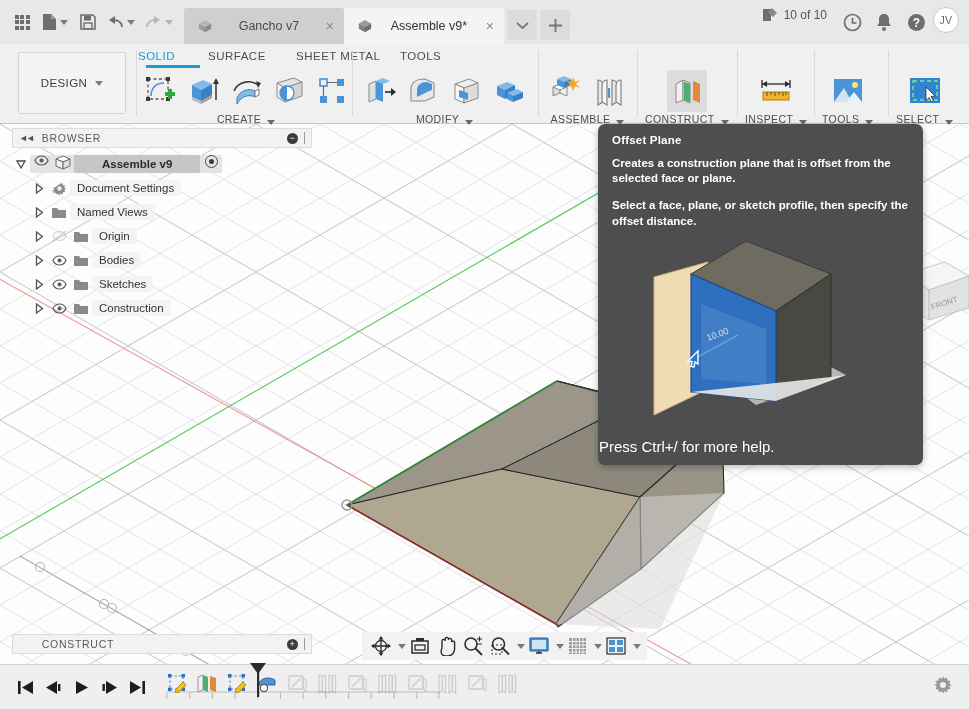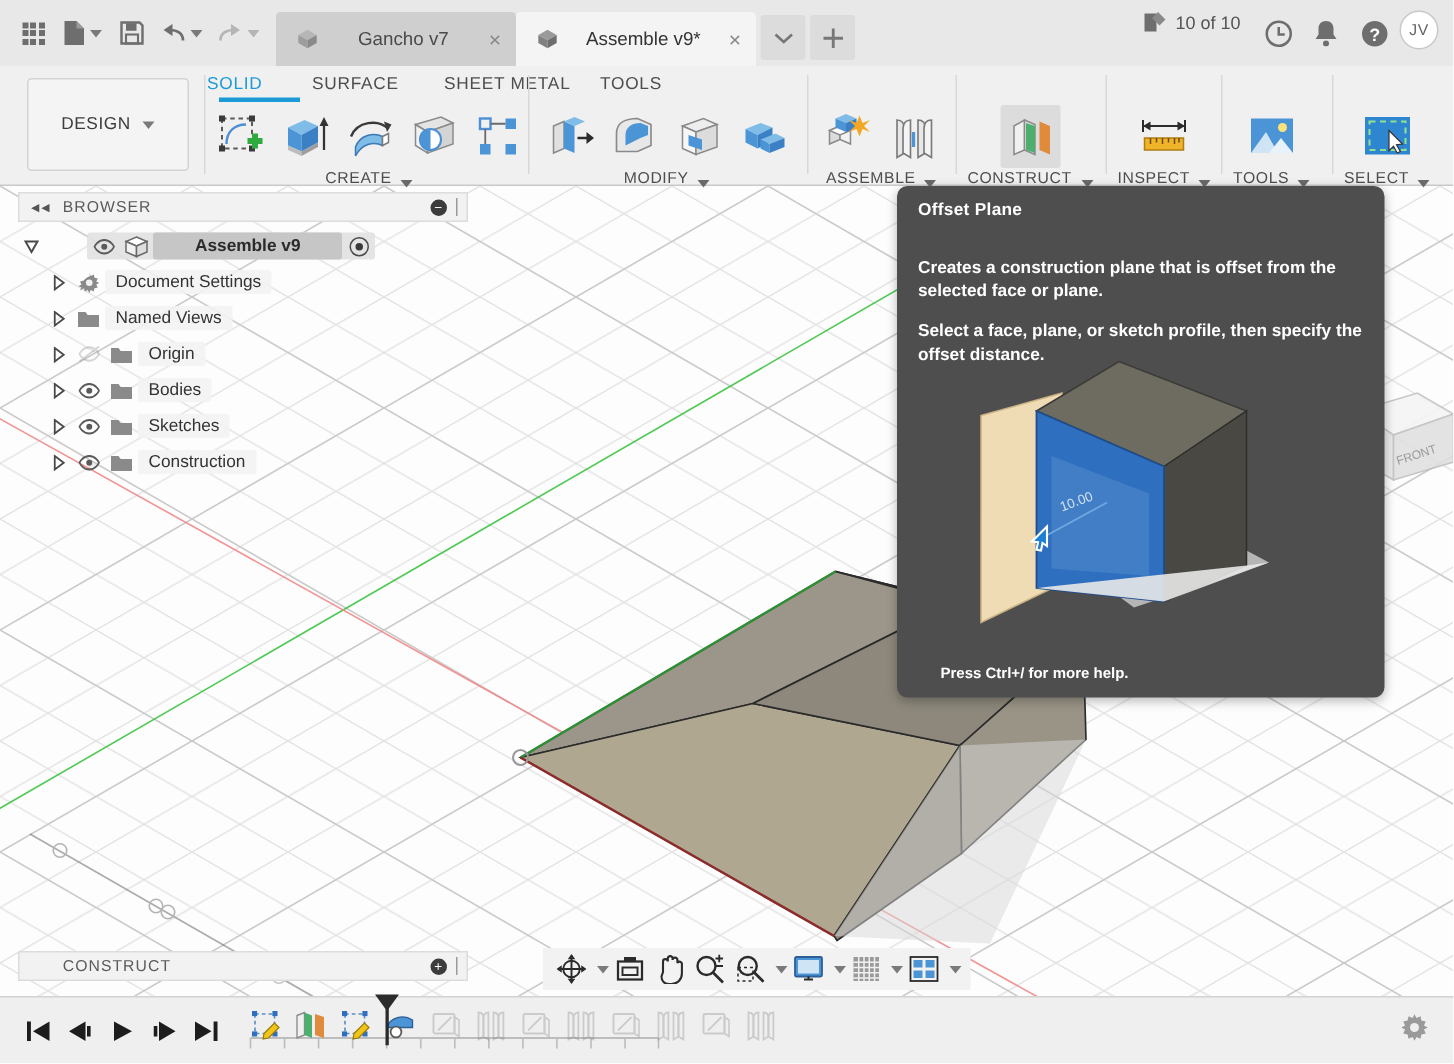--- a/index.html
+++ b/index.html
@@ -93,34 +93,34 @@
   .panel-head .gripper { width: 1px; height: 12px; background: #9a9a9a; margin-left: 6px; }
 
   .tree { margin-top: 4px; }
   .trow { display: flex; align-items: center; height: 24px; font-size: 11.5px; color: #333; }
   .trow .arrow { width: 18px; display: flex; justify-content: center; color: #555; font-size: 9px; }
   .eye { width: 22px; display: flex; justify-content: center; }
   .folder { width: 22px; display: flex; justify-content: center; }
   .tlabel { background: rgba(242,242,242,0.88); padding: 2px 7px; border-radius: 2px; }
   .trow.root { font-weight: bold; }
   .trow.root .tlabel { background: #c6c6c6; color: #2b2b2b; padding: 3px 28px 3px 28px; }
-  .root-wrap { display: flex; align-items: center; background: rgba(226,226,226,0.92); border-radius: 2px; padding-right: 4px; margin-left: 28px; }
+  .root-wrap { display: flex; align-items: flex-start; background: rgba(226,226,226,0.92); border-radius: 2px; padding-right: 4px; }
   .radio-o { width: 13px; height: 13px; border: 1.5px solid #4a4a4a; border-radius: 50%; display: flex; align-items: center; justify-content: center; margin-left: 5px; }
   .radio-o i { width: 5px; height: 5px; background: #3a3a3a; border-radius: 50%; }
 
   
   .tooltip {
     position: absolute; left: 598px; top: 124px; width: 325px; height: 341px;
     background: #4e4e4e; border-radius: 7px; color: #fff; padding: 10px 14px 0;
     box-shadow: 0 2px 7px rgba(0,0,0,.28);
   }
-  .tt-title { font-size: 11.5px; font-weight: bold; letter-spacing: .2px; margin-bottom: 26px; }
+  .tt-title { font-size: 11.5px; font-weight: bold; letter-spacing: .2px; margin-bottom: 10px; }
   .tt-p { font-size: 11.5px; font-weight: bold; line-height: 1.32; margin-bottom: 12px; }
   .tt-illus { position: absolute; left: 50%; transform: translateX(-50%); top: 105px; }
-  .tt-foot { position: absolute; left: 29px; bottom: 10px; font-size: 10px; font-weight: bold; }
+  .tt-foot { position: absolute; left: 1px; bottom: 10px; font-size: 15px; font-weight: normal; }
 
   
   .navbar {
     position: absolute; left: 362px; top: 632px; height: 28px;
     background: #f2f2f2; display: flex; align-items: center; padding: 0 6px; gap: 1px;
   }
   .nav-ic { height: 24px; display: flex; align-items: center; justify-content: center; padding: 0 3px; }
 
   
   .comments { position: absolute; left: 12px; top: 634px; width: 300px; }

